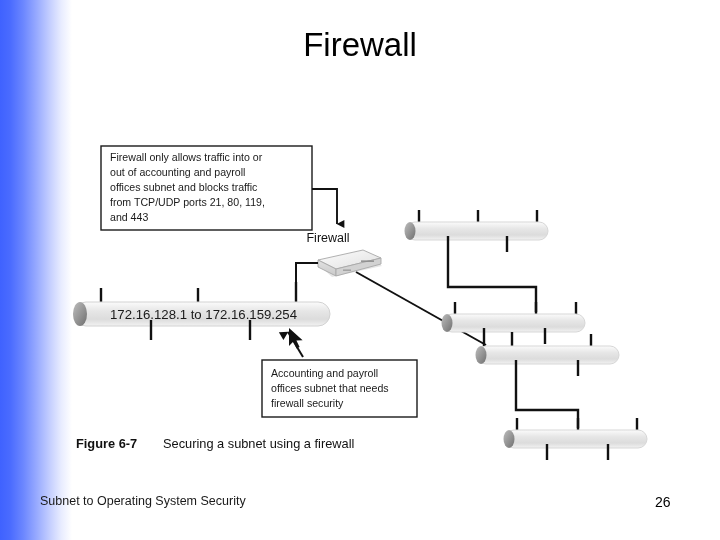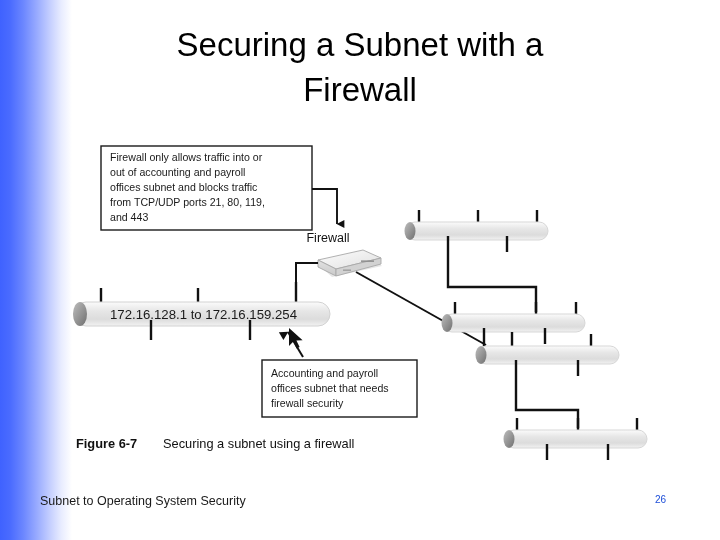--- a/index.html
+++ b/index.html
@@ -94,34 +94,33 @@
     left: 40px;
     top: 494px;
     font-size: 12.5px;
     color: #1a1a1a;
     z-index: 3;
   }
   #footer-right {
     position: absolute;
     left: 655px;
     top: 494px;
-    font-size: 10px;
-    color: #1d4ed8;
+    font-size: 14px;
+    color: #000000;
     z-index: 3;
   }
 </style>
 </head>
 <body>
 
 <div id="slide">
 
   <div id="left-stripe"></div>
 
   <div id="title">
-    <div>Securing a Subnet with a</div>
     <div>Firewall</div>
   </div>
 
   <div id="diagram">
     <svg width="720" height="340" viewBox="0 0 720 340" xmlns="http://www.w3.org/2000/svg">
       <defs>
         <linearGradient id="busgrad" x1="0" y1="0" x2="0" y2="1">
           <stop offset="0%" stop-color="#fbfbfb"></stop>
           <stop offset="38%" stop-color="#e6e6e6"></stop>
           <stop offset="72%" stop-color="#dcdcdc"></stop>

